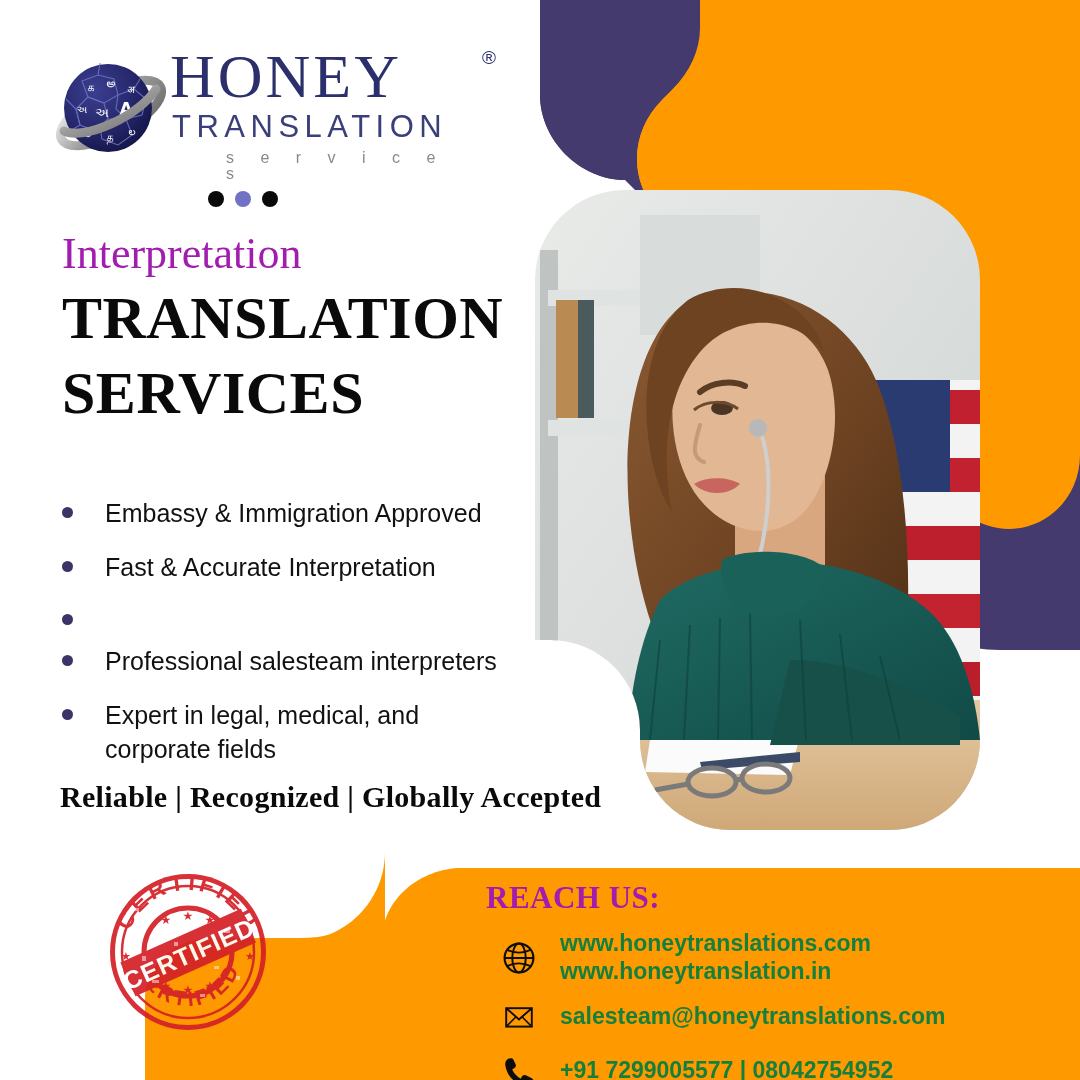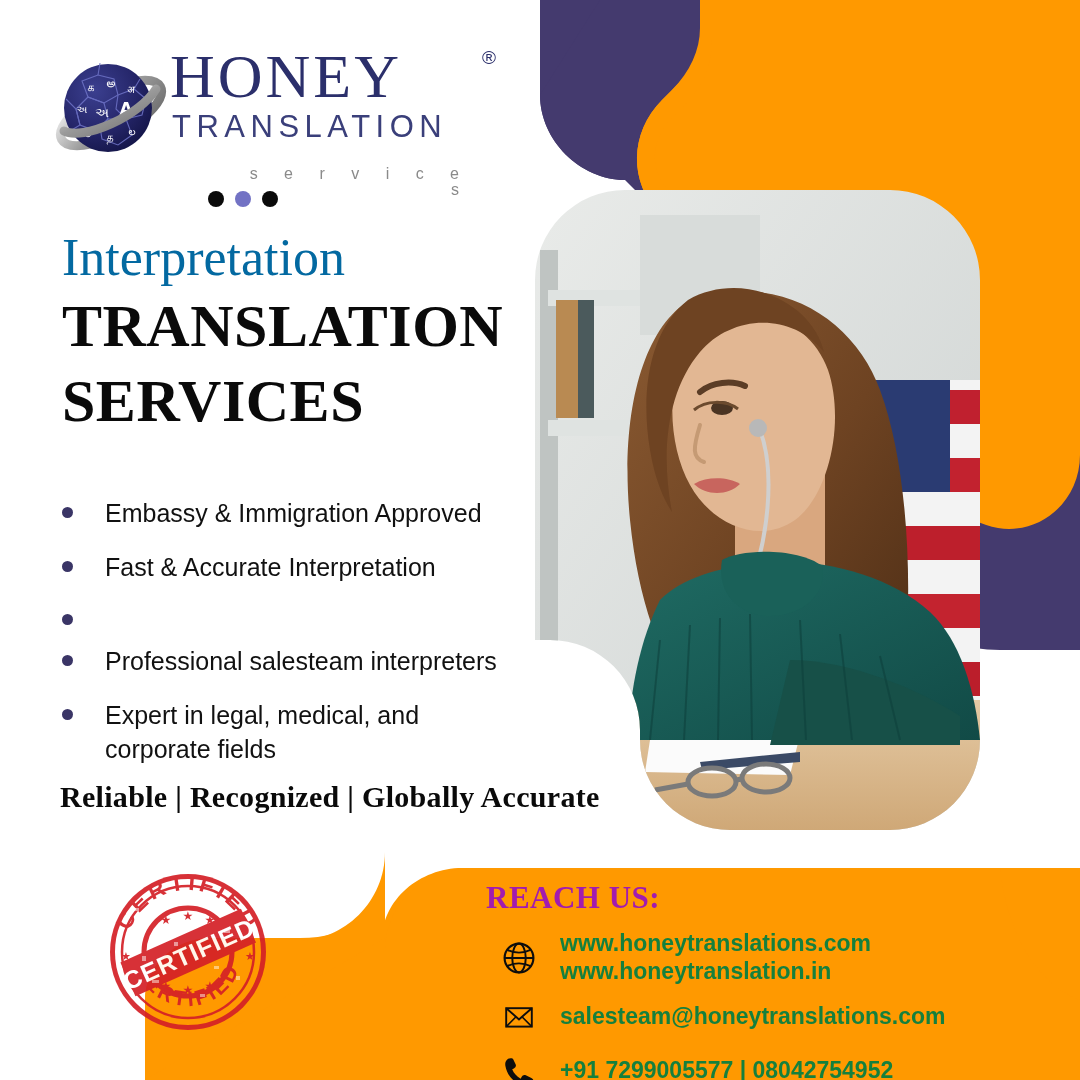--- a/index.html
+++ b/index.html
@@ -69,23 +69,22 @@
     letter-spacing: 5.5px;
     color: #3a3f7a;
     margin: 4px 0 0 2px;
     line-height: 1;
   }
   .logo-services {
     font-family: "Liberation Sans", sans-serif;
     font-size: 16px;
     letter-spacing: 11px;
     color: #8a8a8a;
-    margin: 24px 0 0 56px;
+    margin: 8px 0 0 56px;
     line-height: 1;
-    text-align: right;
   }
 
   
   .dots {
     position: absolute;
     left: 208px;
     top: 191px;
     display: flex;
     gap: 11px;
     align-items: center;
@@ -95,23 +94,23 @@
   
   .headline {
     position: absolute;
     left: 62px;
     top: 232px;
     width: 470px;
   }
   .headline-script {
     font-family: "Liberation Serif", serif;
     font-weight: 400;
-    font-size: 52px;
+    font-size: 44px;
     line-height: 1.0;
-    color: #0369a1;
+    color: #a21caf;
     margin: 0;
     letter-spacing: 0px;
   }
   .headline-main {
     font-family: "Liberation Serif", serif;
     font-weight: 700;
     font-size: 60px;
     line-height: 1.08;
     color: #0a0a0a;
     margin: 10px 0 0 0;
@@ -512,21 +511,21 @@
     <li>
       <span class="bullet-dot"></span>
       <span class="bullet-text">Professional salesteam interpreters</span>
     </li>
     <li>
       <span class="bullet-dot"></span>
       <span class="bullet-text" style="max-width:360px; display:inline-block;">Expert in legal, medical, and corporate fields</span>
     </li>
   </ul>
 
-  <div class="tagline">Reliable  |  Recognized  |  Globally Accurate</div>
+  <div class="tagline">Reliable  |  Recognized  |  Globally Accepted</div>
 
   <svg class="stamp" viewBox="0 0 168 168">
     <defs>
       <path id="arcTop" d="M 22,84 A 62,62 0 0 1 146,84"></path>
       <path id="arcBottom" d="M 30,84 A 54,54 0 0 0 138,84"></path>
       <clipPath id="stampCircle">
           <circle cx="84" cy="84" r="78"></circle>
         </clipPath>
     </defs>
     <g clip-path="url(#stampCircle)" opacity="0.92">

